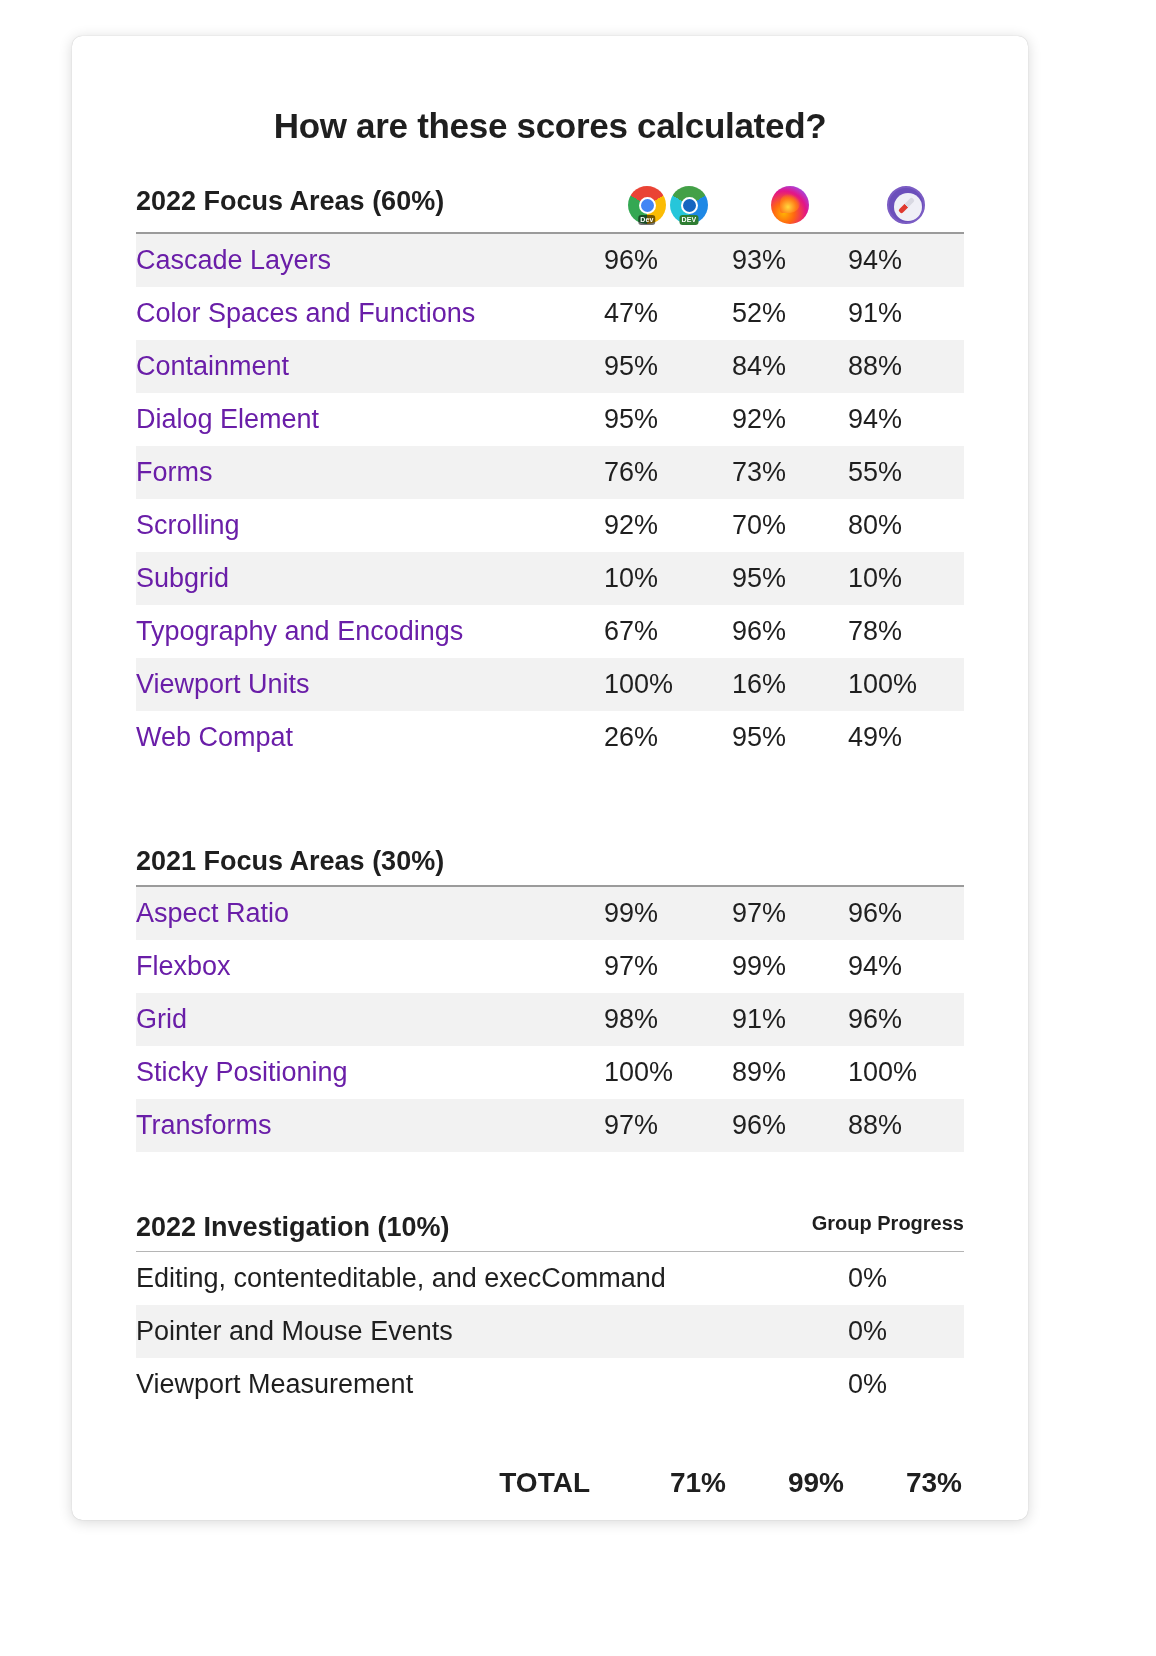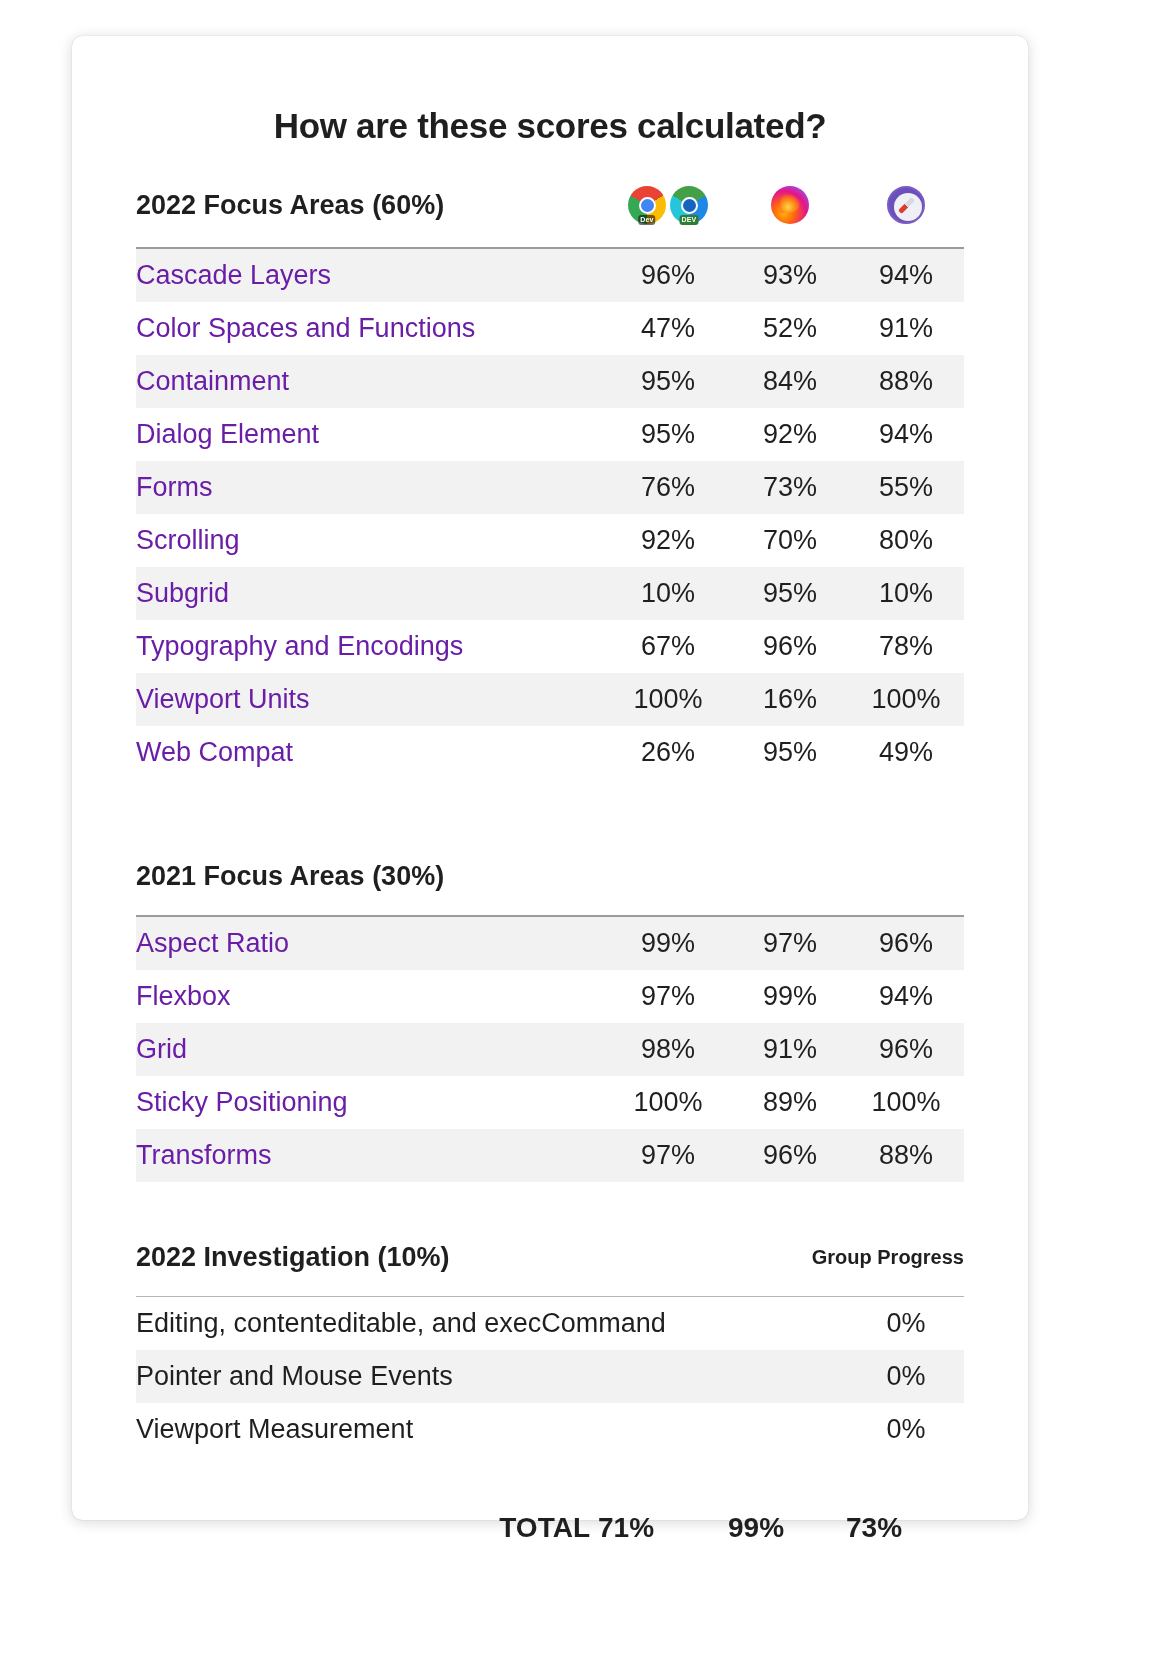--- a/index.html
+++ b/index.html
@@ -38,22 +38,22 @@
     color: #1f1f1f;
     margin: 0;
     padding-top: 70px;
     letter-spacing: -0.3px;
   }
   .section {
     margin: 0 64px;
   }
   .section-head {
     display: flex;
-    align-items: center;
-    padding-bottom: 23px;
+    align-items: flex-start;
+    padding-bottom: 8px;
     border-bottom: 2px solid #9b9b9b;
     margin-top: 40px;
   }
   .section-head.second {
     margin-top: 82px;
   }
   .section-head.third {
     margin-top: 60px;
     border-bottom: 1px solid #b5b5b5;
   }
@@ -102,41 +102,41 @@
   td.name a {
     color: #6a1ea8;
     text-decoration: none;
   }
   td.name.plain {
     color: #1f1f1f;
     margin-left: 24px;
   }
   td.val {
     width: 116px;
-    text-align: center;
+    text-align: left;
     padding-right: 2px;
     white-space: nowrap;
   }
   td.val.first { width: 128px; }
   .totals {
     display: flex;
     align-items: center;
     margin: 56px 64px 0 64px;
   }
   .totals .label {
     flex: 1;
     text-align: right;
     font-size: 28px;
     font-weight: bold;
     color: #1f1f1f;
     padding-right: 8px;
   }
   .totals .tval {
     width: 116px;
-    text-align: left;
+    text-align: right;
     font-size: 28px;
     font-weight: bold;
     color: #1f1f1f;
     padding-right: 2px;
   }
   .totals .tval.first { width: 128px; }
 
   
   .icon-pair { display: flex; align-items: center; gap: 4px; }
   .ico { position: relative; width: 38px; height: 38px; border-radius: 50%; }

